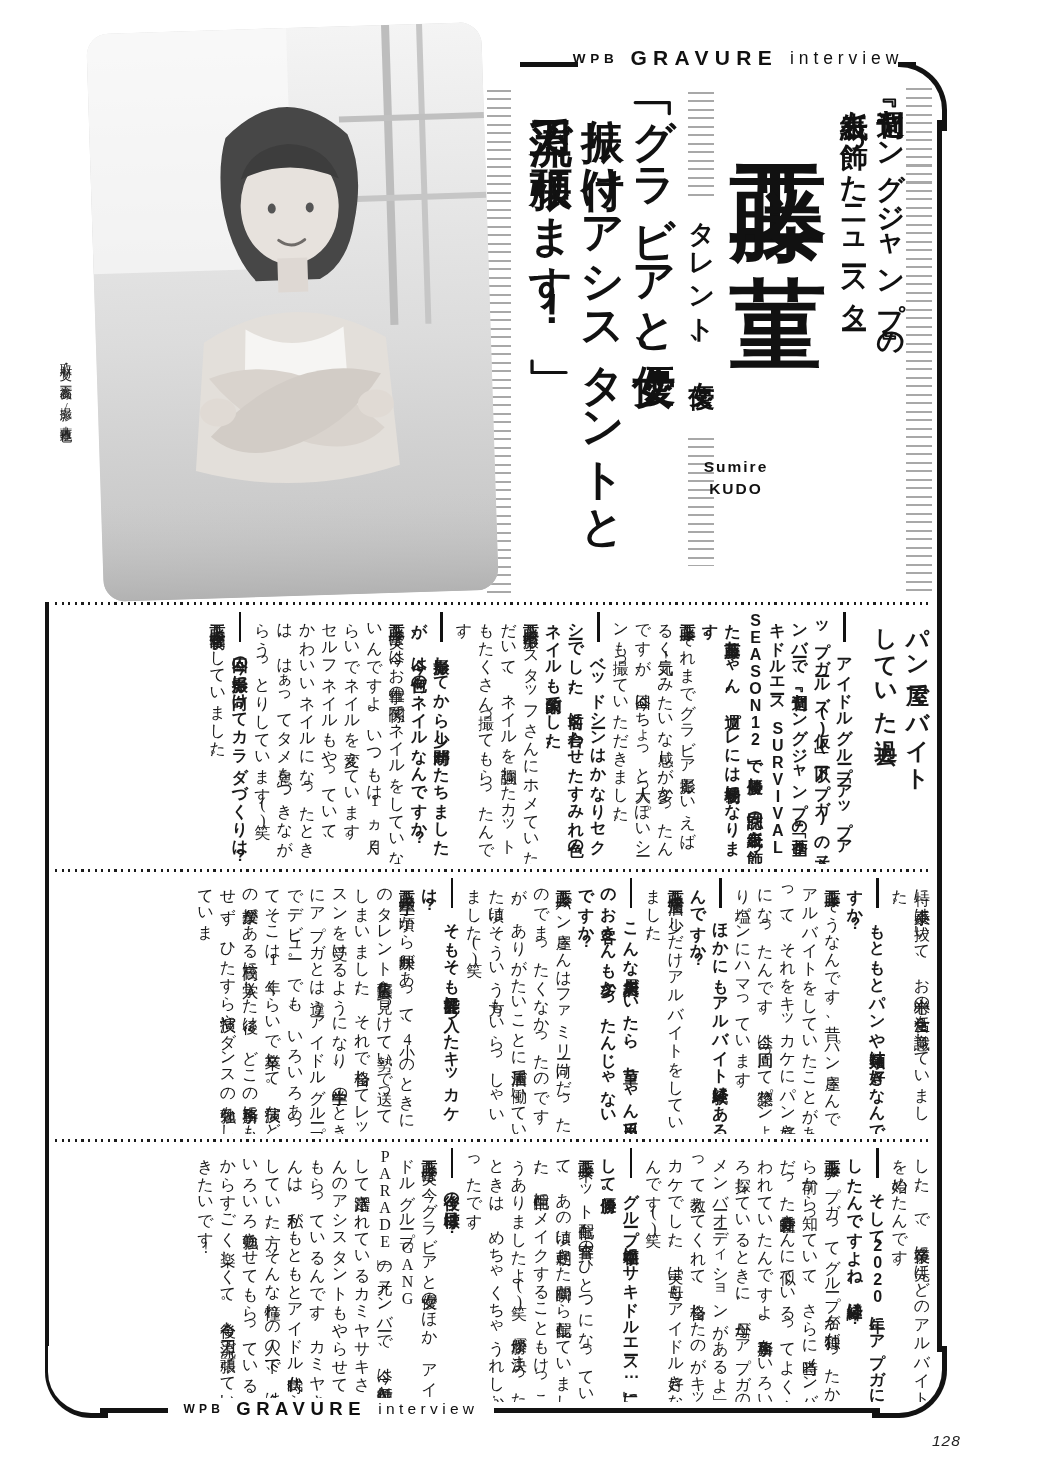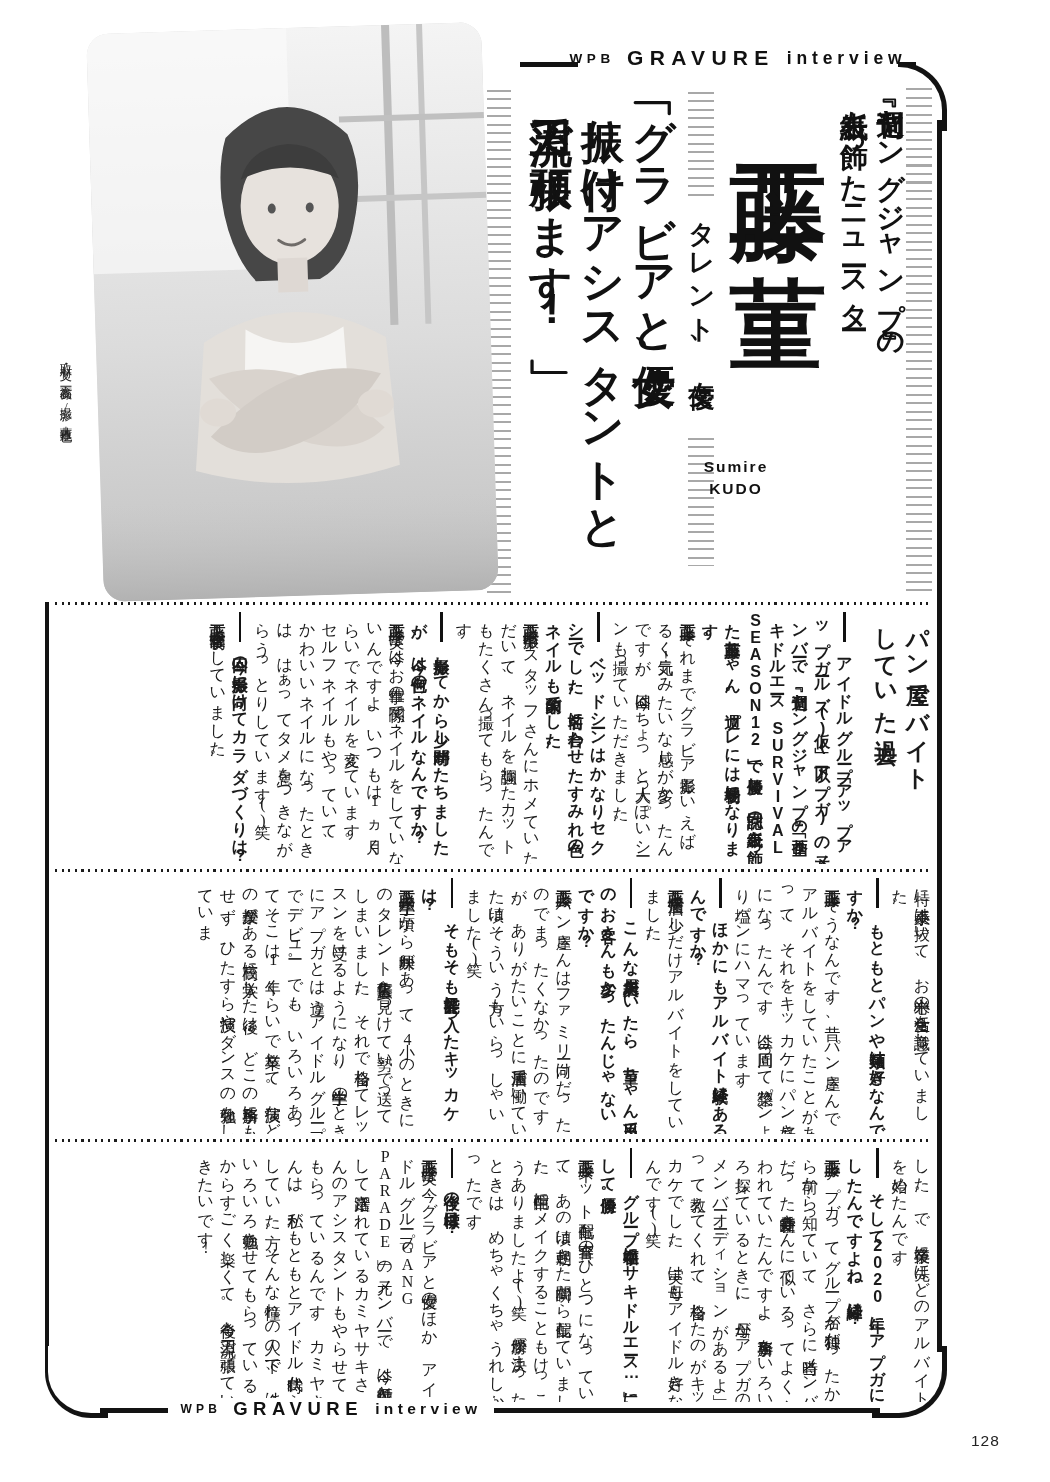--- a/index.html
+++ b/index.html
@@ -15,21 +15,21 @@
   .dotted{position:absolute;height:3px;z-index:1;
     background:repeating-linear-gradient(to right,#1c1c1c 0 2.2px,transparent 2.2px 6.6px);}
   .hatch{position:absolute;z-index:0;
     background:repeating-linear-gradient(to bottom,#a8a8a8 0 2px,transparent 2px 8.5px);}
   
   .brand{position:absolute;z-index:2;background:#fff;display:inline-flex;align-items:center;
          justify-content:center;gap:12px;font-family:"Liberation Sans","DejaVu Sans",sans-serif;
          font-weight:bold;white-space:nowrap;padding:0 10px;}
   .brand .b-wpb{font-size:13.5px;letter-spacing:.35em;}
   .brand .b-grav{font-size:21px;letter-spacing:.3em;}
-  .brand .b-intv{font-size:17.5px;letter-spacing:.28em;font-weight:700;}
+  .brand .b-intv{font-size:17.5px;letter-spacing:.28em;font-weight:400;}
   .brand.small .b-wpb{font-size:12px;}
   .brand.small .b-grav{font-size:18.5px;}
   .brand.small .b-intv{font-size:15.5px;}
   .pagenum{position:absolute;font-family:"Liberation Sans","DejaVu Sans",sans-serif;
            font-size:15.5px;color:#222;letter-spacing:1px;}
   
   .v{writing-mode:vertical-rl;text-orientation:upright;}
   .v span{display:block;}
   .kicker{font-family:"Liberation Sans","DejaVu Sans",sans-serif;font-weight:bold;
           font-size:28px;line-height:1.3;letter-spacing:0;}
@@ -175,15 +175,15 @@
     <p class="para a"><b class="spk">工藤</b><span>ネット配信も審査のひとつになっていて、あの頃は朝起きた瞬間から配信していました。配信中にメイクすることもけっこうありましたよ(笑)。優勝が決まったときは、めちゃくちゃうれしかったです。</span></p>
     <p class="para q"><span class="qd"></span><span class="qt">今後の目標は?</span></p>
     <p class="para a"><b class="spk">工藤</b><span>実は今、グラビアと女優のほか、アイドルグループ「GANG PARADE」の元メンバーで、今は振付師として活躍されているカミヤサキさんのアシスタントもやらせてもらっているんです。カミヤさんは、私がもともとアイドル時代から推していた方。そんな憧れの人の下で、今はいろいろ勉強させてもらっているからすごく楽しくて。今後も三刀流で頑張っていきたいです!</span></p>
   </div>
 
   <div class="brand small" style="left:168px;top:1398px;width:306px;">
     <span class="b-wpb">WPB</span>
     <span class="b-grav">GRAVURE</span>
     <span class="b-intv">interview</span>
   </div>
-  <div class="pagenum" style="left:971px;top:1432px;">128</div>
+  <div class="pagenum" style="left:932px;top:1432px;font-style:italic;">128</div>
 
 </div>
 
 </body></html>

